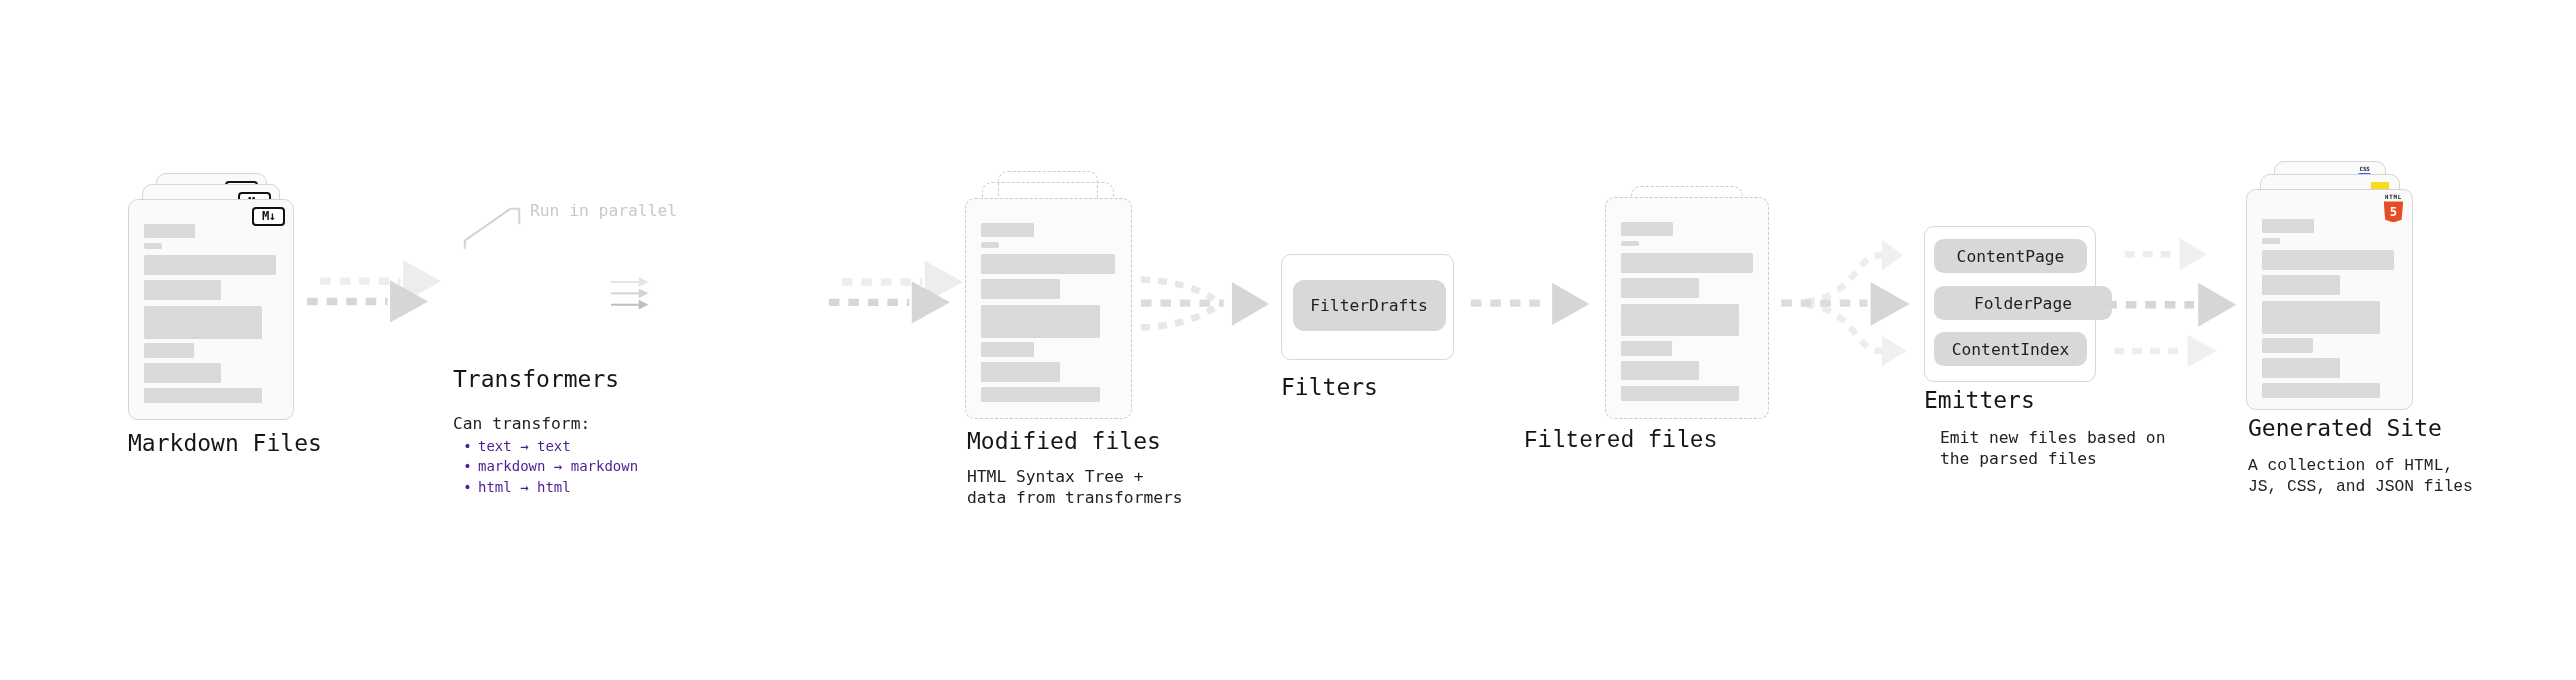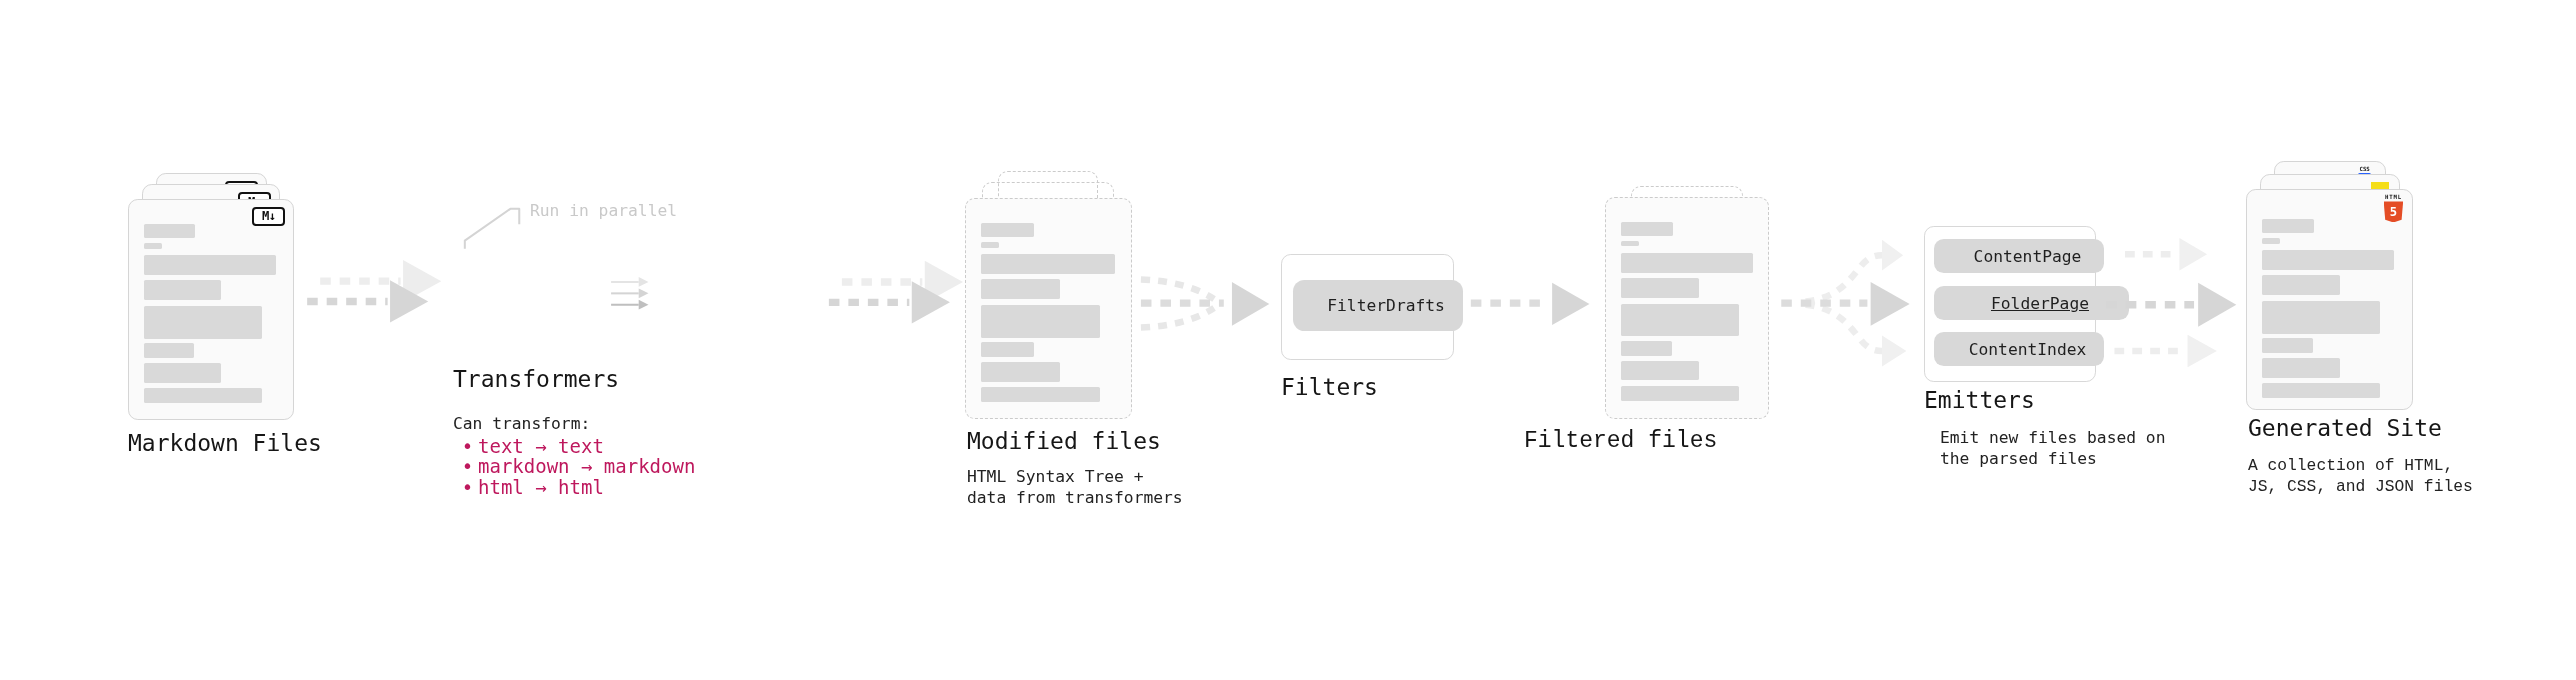--- a/index.html
+++ b/index.html
@@ -26,28 +26,28 @@
                 color:#fff;font-weight:bold;font-size:12.2px;}
   .js-badge{position:absolute;top:6.5px;right:9.8px;width:18px;height:16.3px;background:var(--js-yellow,#f5de19);}
   .css-badge{position:absolute;top:4.1px;right:11.4px;width:18px;text-align:center;}
   .css-word{font-size:5.7px;font-weight:bold;color:#111;line-height:6.5px;}
   .css-bar{width:13px;height:2.4px;margin:0.8px auto 0;border-radius:1.6px;background:var(--css-blue,#2962ff);}
 
   
   .box{position:absolute;border:1.6px solid #d8d8d8;border-radius:8.1px;box-sizing:border-box;background:transparent;}
   .box.solid{background:#ffffff;}
   .pill{position:absolute;background:var(--pill-bg,#d8d8d8);border-radius:11.4px;display:flex;
-        align-items:center;justify-content:center;font-size:16.3px;color:#1f1f1f;white-space:nowrap;padding-left:17px;}
+        align-items:center;justify-content:center;font-size:16.3px;color:#1f1f1f;white-space:nowrap;}
   .pill.echo1{background:#e7e7e7;}
   .pill.echo2{background:#efefef;}
 
   
   .stage-label{position:absolute;font-size:23px;line-height:24.4px;white-space:nowrap;color:#161616;}
   .stage-desc{position:absolute;font-size:16.3px;line-height:21px;white-space:pre-line;color:#222;}
-  .bullets{position:absolute;font-size:19px;line-height:20.3px;color:#be185d;}
+  .bullets{position:absolute;font-size:14px;line-height:20.3px;color:#4c1d95;}
   .bullet-line{white-space:nowrap;}
   .bullet-mark{display:inline-block;width:21px;text-align:center;}
   .annotation{position:absolute;font-size:16.3px;color:#c9c9c9;white-space:nowrap;}
 
   .overlay{position:absolute;left:0;top:0;pointer-events:none;}
 </style>
 </head>
 <body>
 
 <div id="canvas">
@@ -115,21 +115,21 @@
       <i class="bar" style="top:106px;left:14.6px;width:118px;height:32.5px;"></i>
       <i class="bar" style="top:143px;left:14.6px;width:51px;height:15.4px;"></i>
       <i class="bar" style="top:163px;left:14.6px;width:78px;height:19.5px;"></i>
       <i class="bar" style="top:188px;left:14.6px;width:118px;height:15.4px;"></i>
     </div>
   </div>
   <div class="stage-label" style="left:1524px;top:429px;font-family:Liberation Mono, monospace;">Filtered files</div>
 
   <div class="box solid" style="left:1924px;top:226px;width:172px;height:156px;border-radius:9.8px;">
     <div class="pill" style="left:9px;top:12.2px;width:153px;height:34px;border-radius:9.8px;">ContentPage</div>
-    <div class="pill" style="left:9px;top:59px;width:178px;height:34px;border-radius:9.8px;text-decoration:underline;">FolderPage</div>
+    <div class="pill" style="left:9px;top:59px;width:178px;height:34px;border-radius:9.8px;">FolderPage</div>
     <div class="pill" style="left:9px;top:105px;width:153px;height:34px;border-radius:9.8px;">ContentIndex</div>
   </div>
   <div class="stage-label" style="left:1924px;top:388px;text-align:center;">Emitters</div>
   <div class="stage-desc" style="left:1924px;top:427px;margin-left:16px;">Emit new files based on
 the parsed files</div>
 
   <div class="stack" style="left:2246px;top:161px;width:167px;height:249px;">
     <div class="card" style="left:28px;top:0;width:112px;height:221px;">
       <div class="css-badge">
         <div class="css-word">CSS</div>

